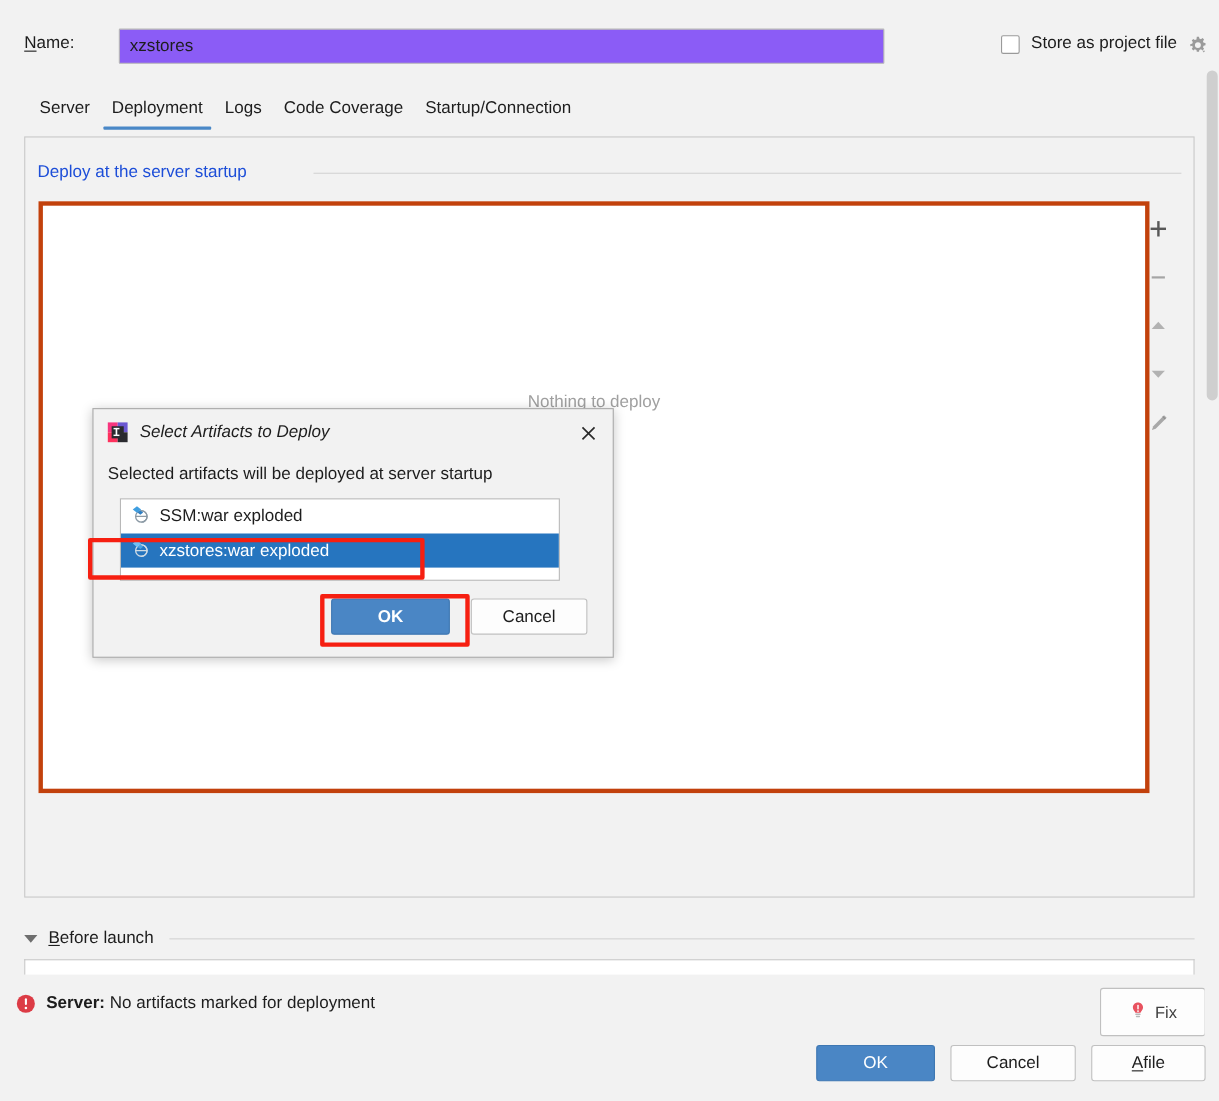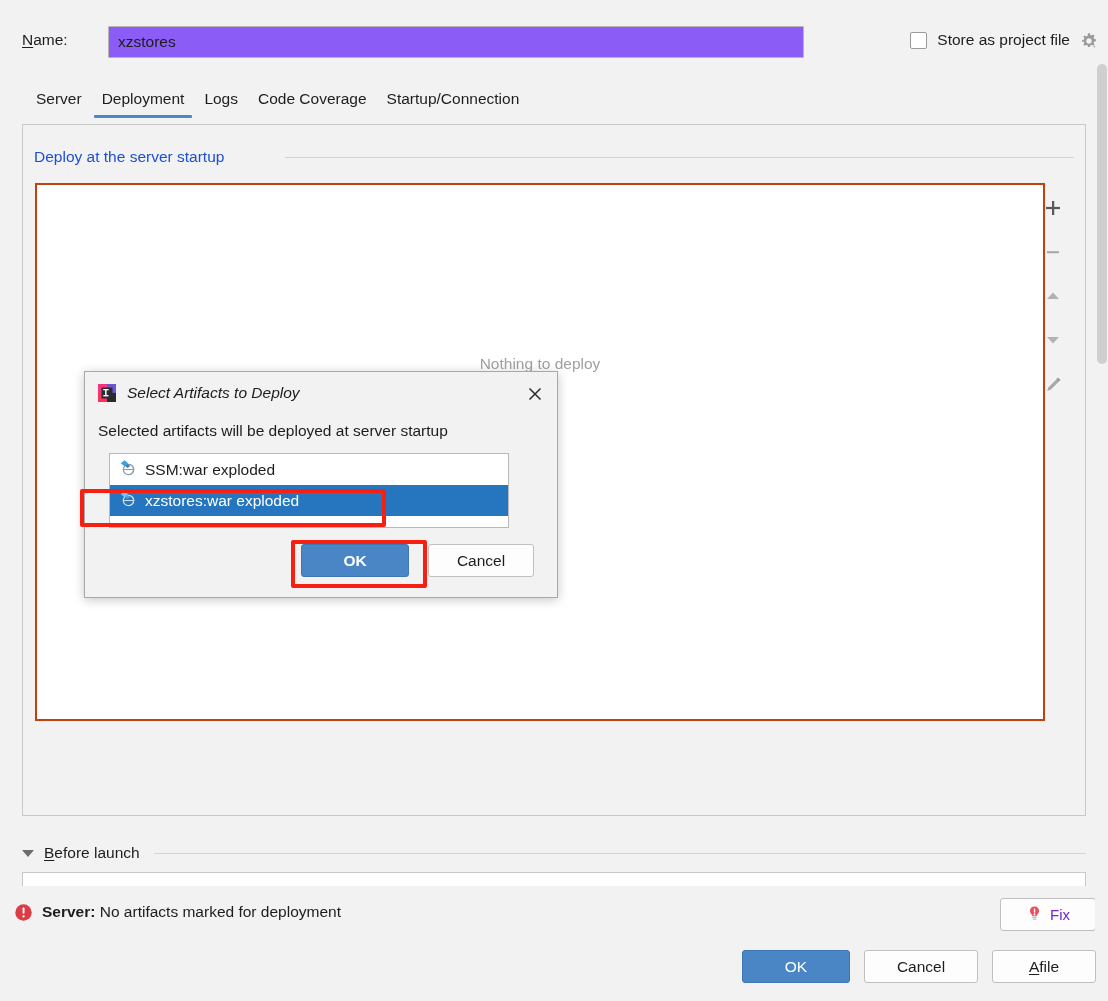--- a/index.html
+++ b/index.html
@@ -75,21 +75,21 @@
     font-size: 15.5px; color: #1d4ed8; background: #f2f2f2;
     padding-right: 10px; white-space: nowrap;
   }
   .group-rule {
     position: absolute; left: 262px; right: 11px; top: 32px;
     height: 1px; background: #d3d3d3;
   }
   .deploy-list {
     position: absolute; left: 12px; top: 58px;
     width: 1010px; height: 538px;
-    background: #ffffff; border: 2px solid #c2410c;
+    background: #ffffff; border: 4px solid #c2410c;
   }
   .nothing-msg {
     position: absolute; left: 0; right: 0; top: 170px;
     text-align: center; font-size: 15.5px; color: #a0a0a0;
   }
   .side-toolbar {
     position: absolute; right: 12px; top: 58px; width: 40px; height: 538px;
     display: flex; flex-direction: column; align-items: center; padding-top: 12px; gap: 18px;
   }
   .tool-btn {
@@ -112,24 +112,24 @@
 
   
   .warn-bar {
     position: absolute; left: 0; top: 890px; width: 1108px; height: 48px;
   }
   .warn-icon-wrap { position: absolute; left: 14px; top: 13px; }
   .warn-text { position: absolute; left: 42px; top: 13px; font-size: 15.5px; color: #1d1d1d; white-space: nowrap; }
   .warn-text b { font-weight: bold; }
   .fix-btn {
     position: absolute; right: 12px; top: 8px;
-    width: 96px; height: 33px;
+    width: 96px; height: 44px;
     background: #fdfdfd; border: 1px solid #c0c0c0; border-radius: 3px;
     display: flex; align-items: center; justify-content: center; gap: 7px;
-    font-size: 15px; color: #6d28d9; cursor: default;
+    font-size: 15px; color: #404040; cursor: default;
   }
 
   
   .btn-bar { position: absolute; left: 0; top: 942px; width: 1108px; height: 59px; }
   .btn {
     position: absolute; top: 8px; height: 33px;
     border-radius: 3px; font-size: 15.5px;
     display: flex; align-items: center; justify-content: center;
     cursor: default; font-family: inherit;
   }

